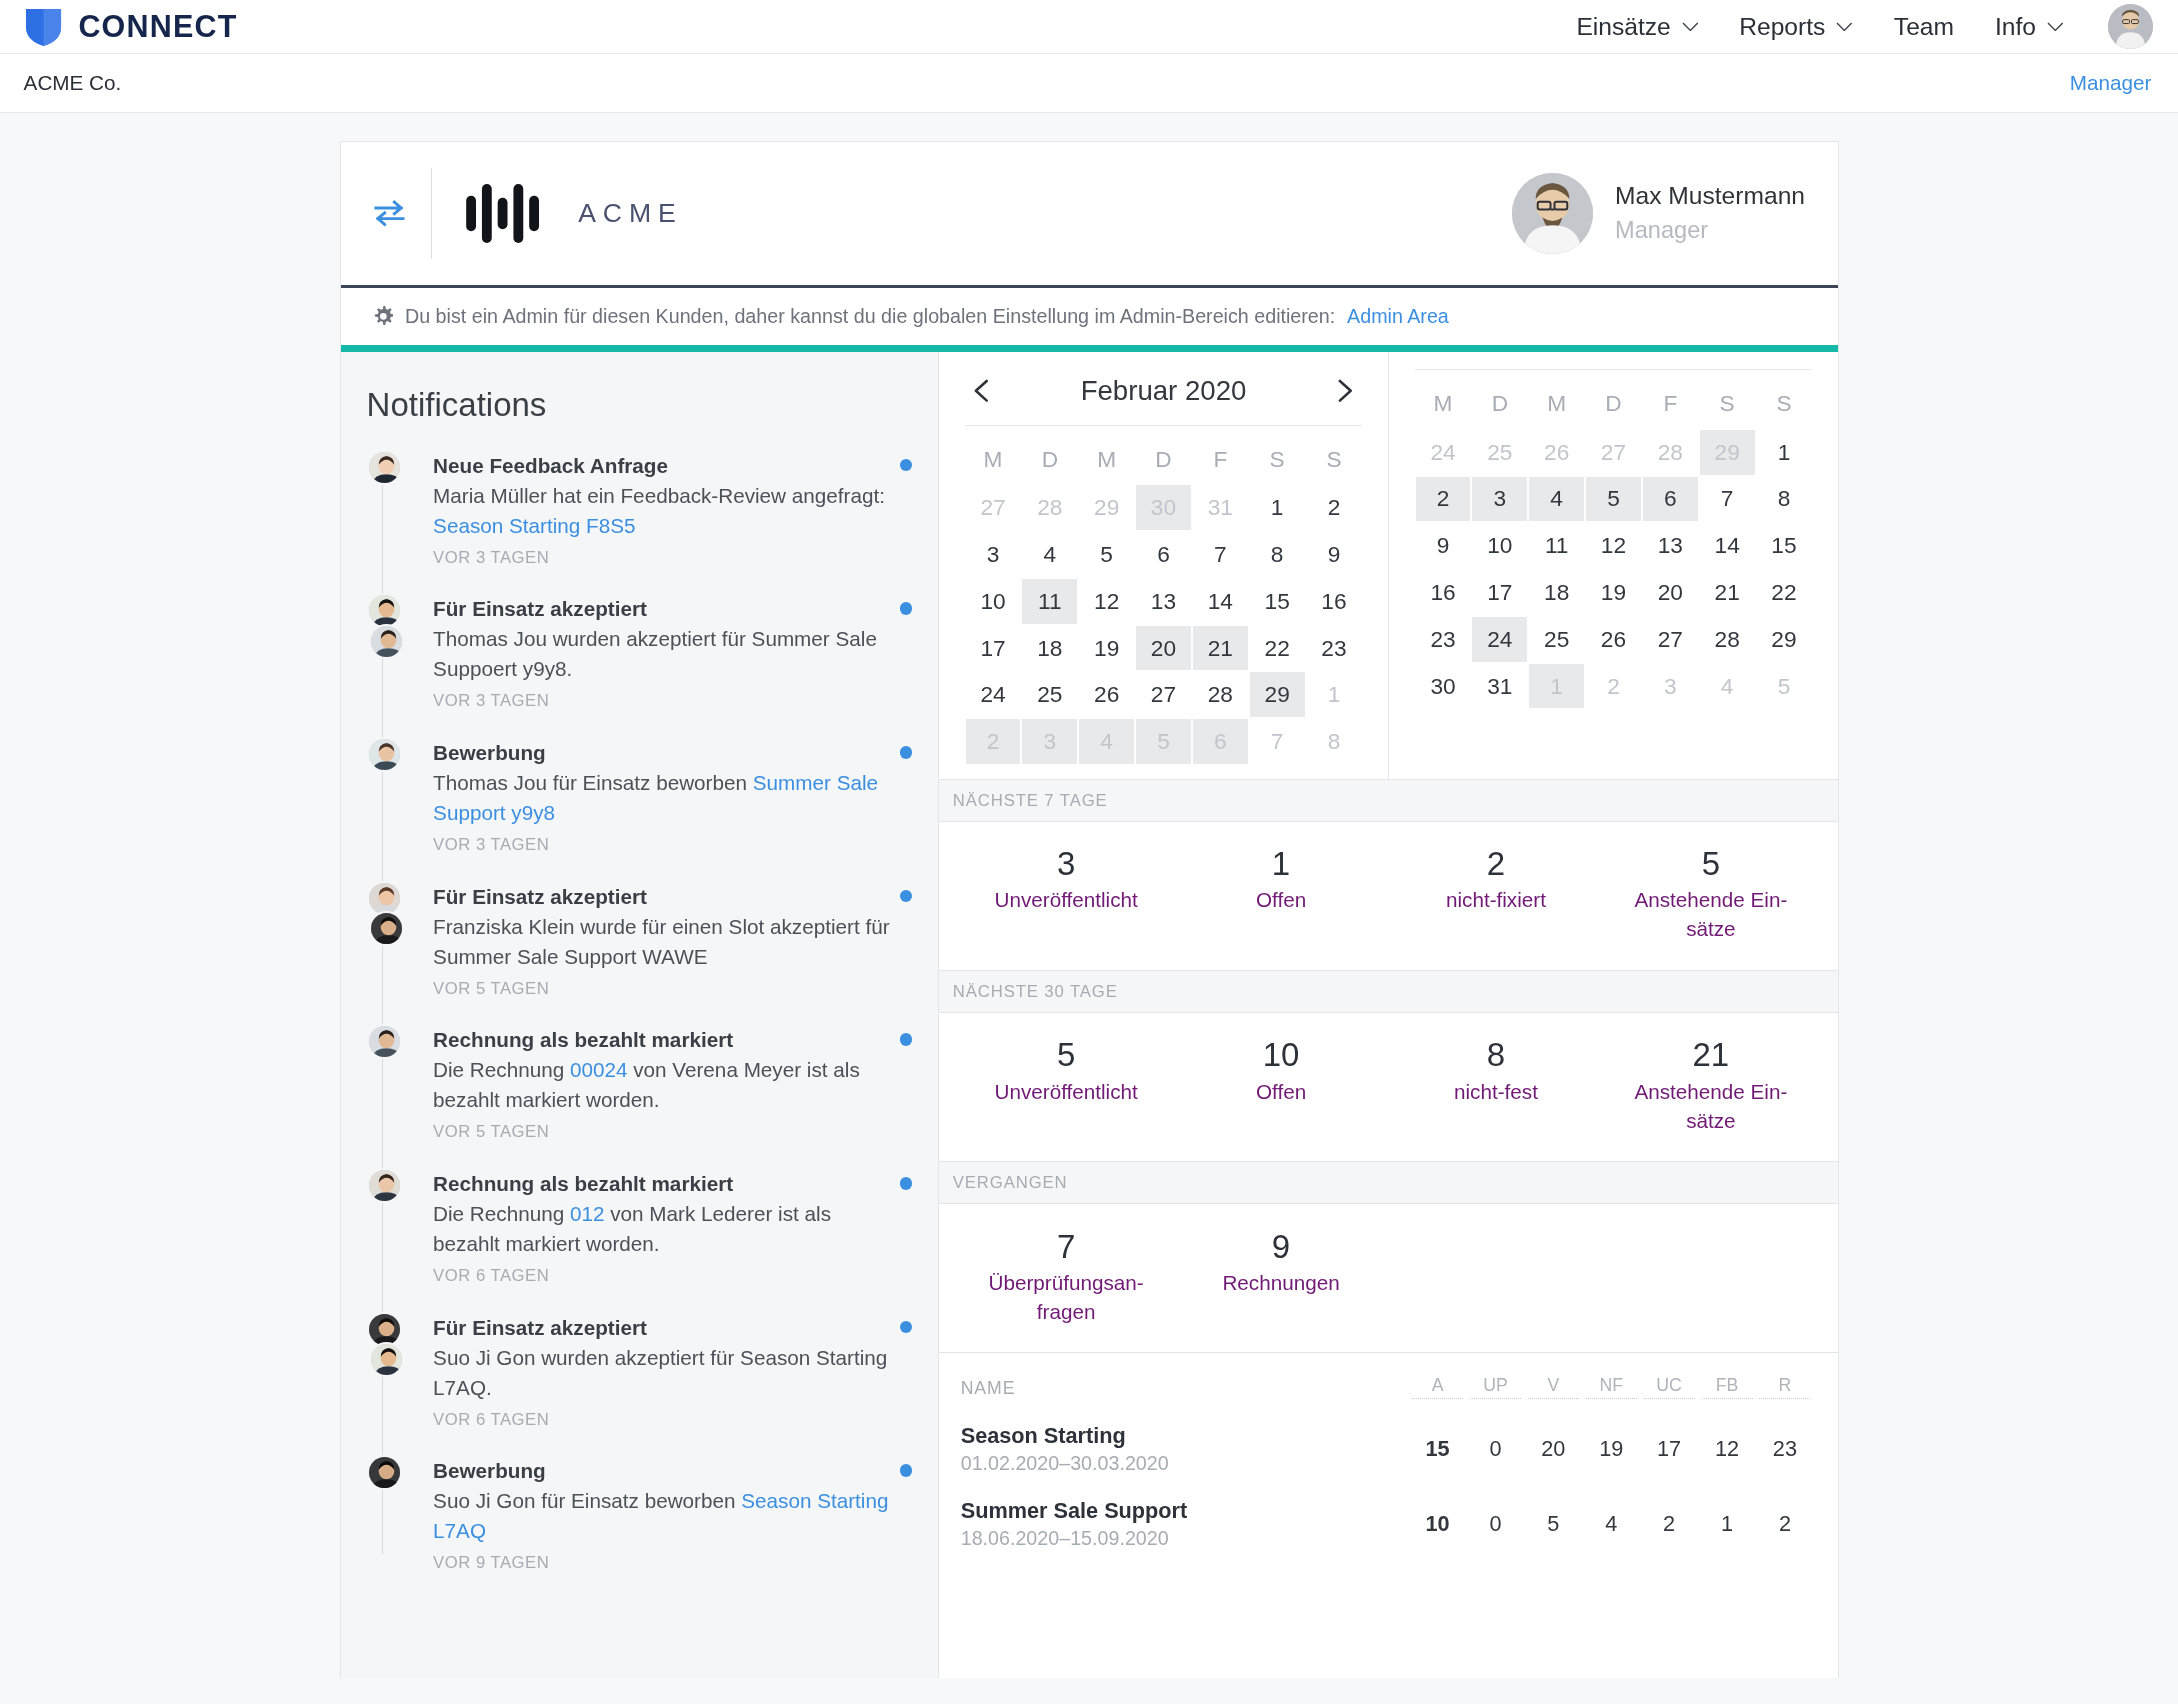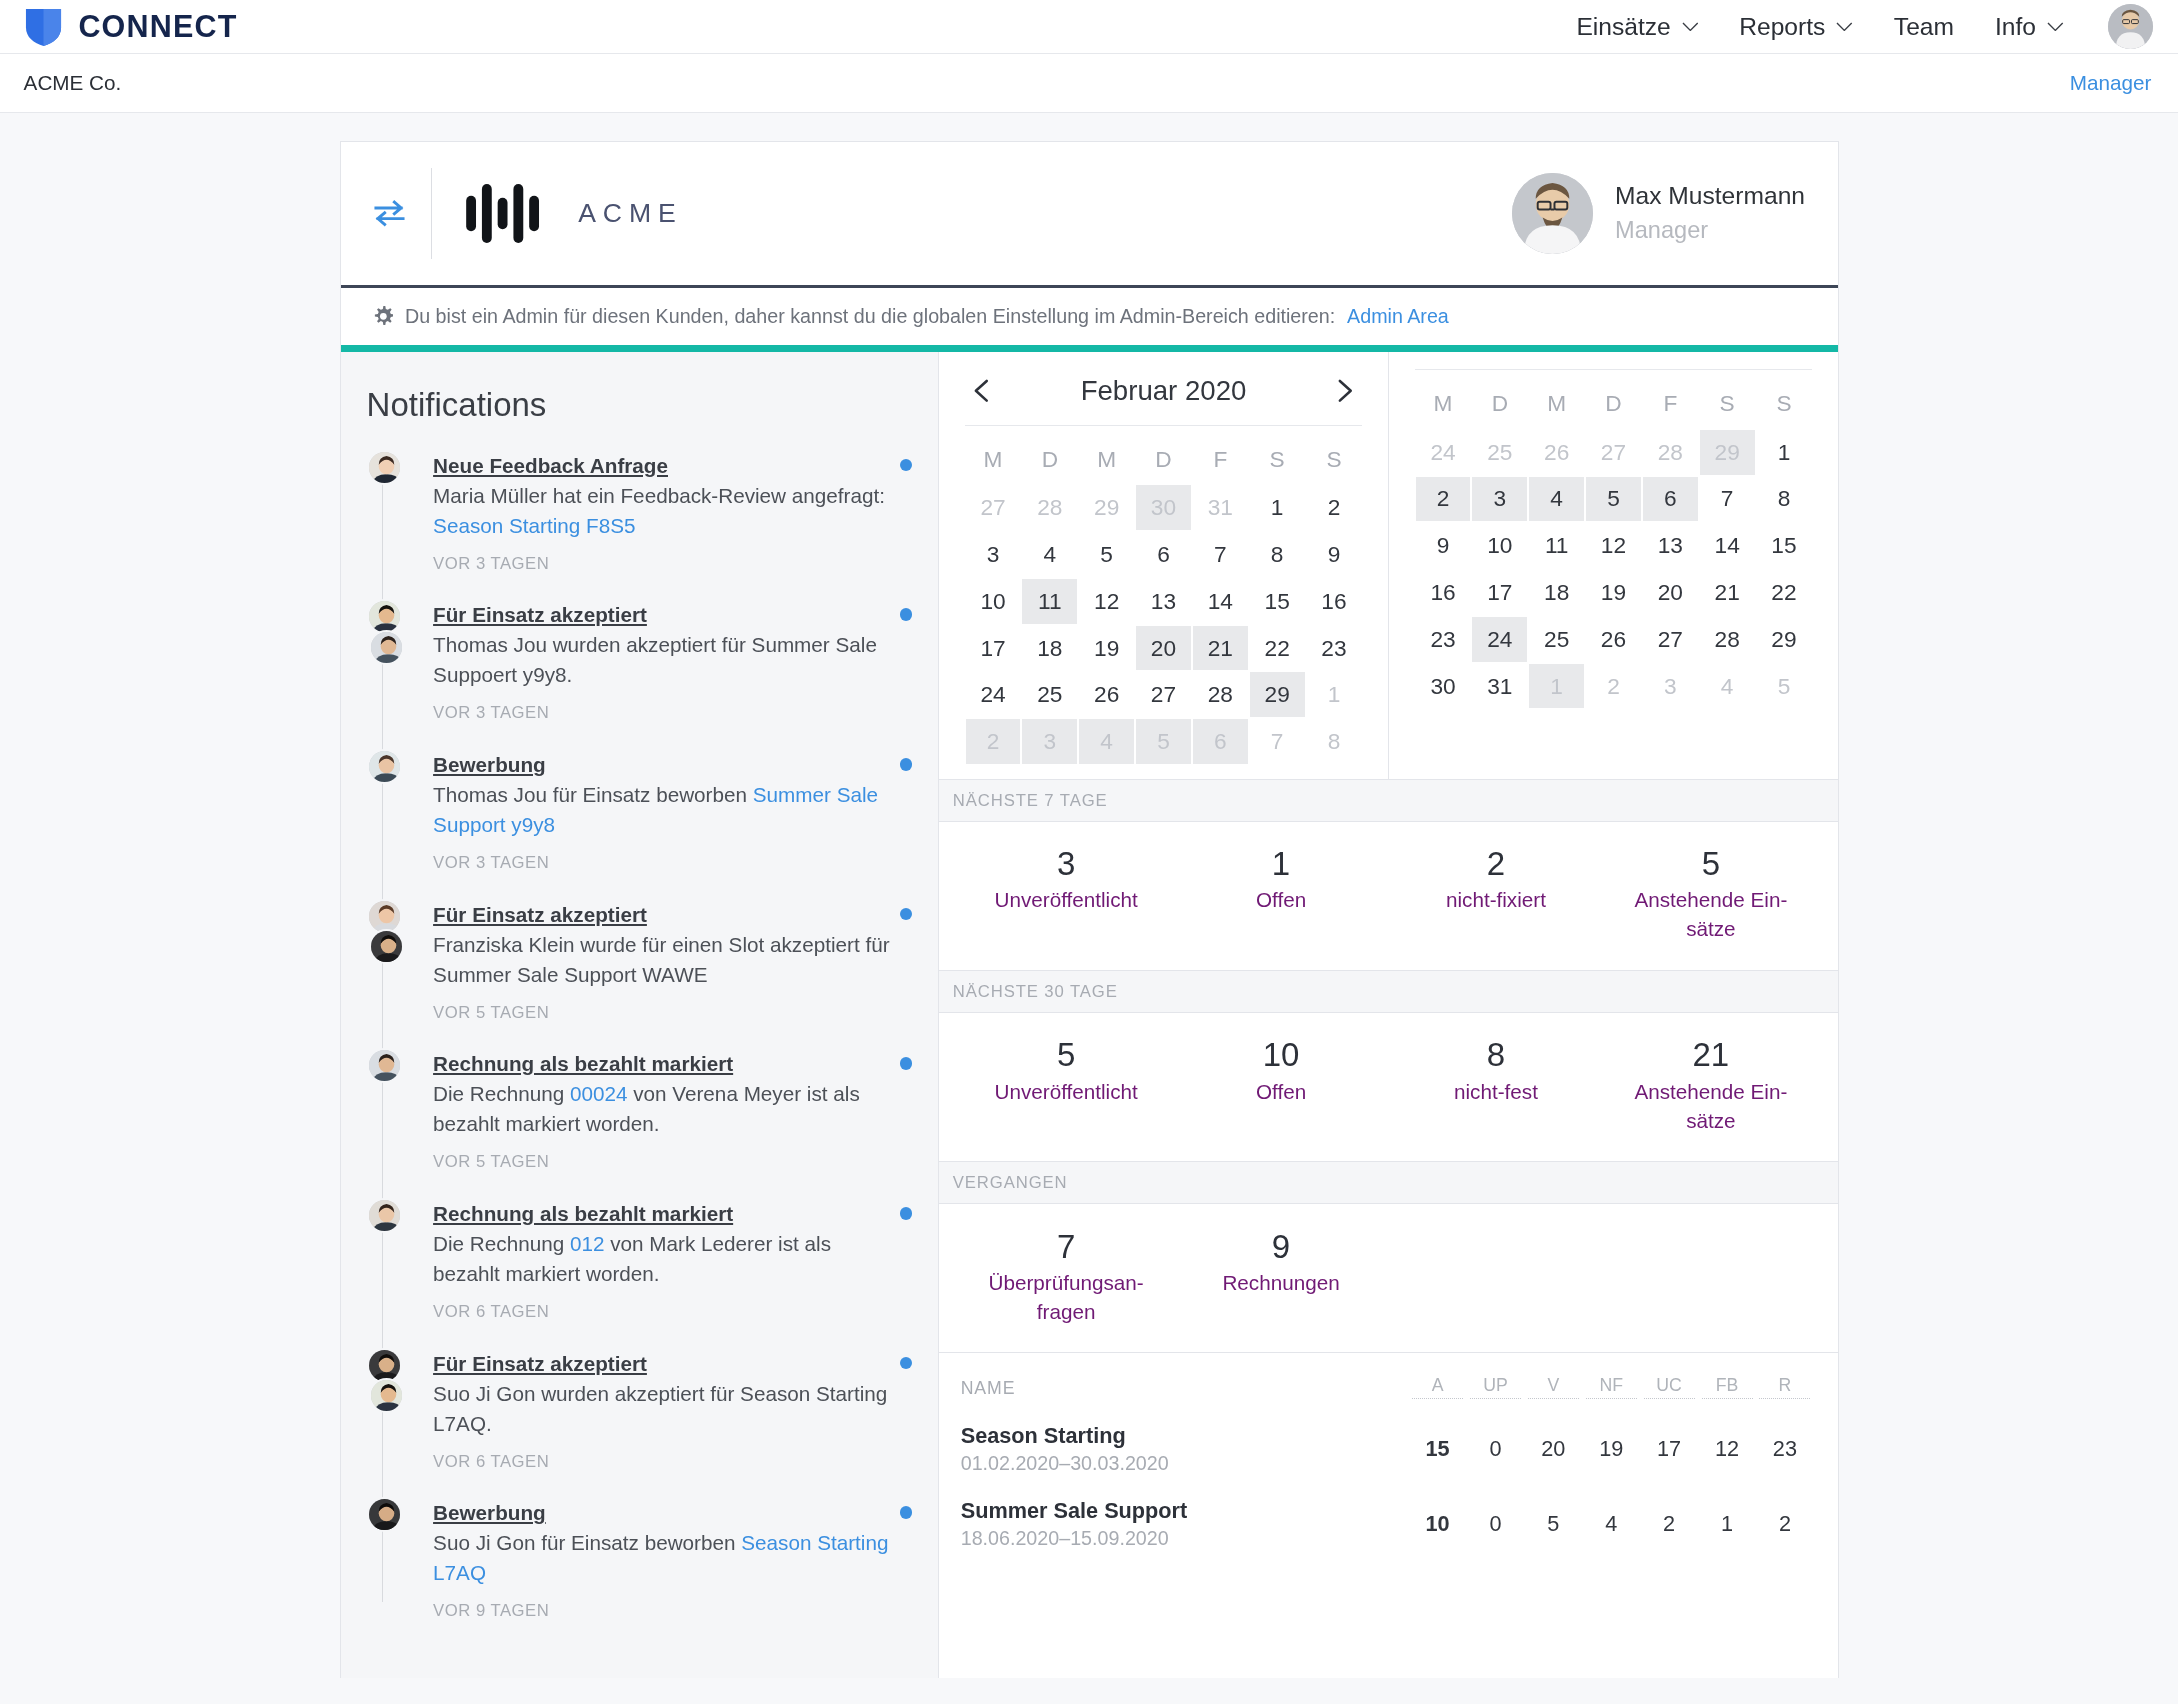--- a/index.html
+++ b/index.html
@@ -173,29 +173,28 @@
     width: 35px; height: 35px; border-radius: 50%;
     overflow: hidden; background: #c9ccd2;
     border: 2px solid #f5f6f8;
     position: absolute; left: 0; top: 0;
   }
   .av.second { top: 30.5px; left: 2px; }
   .notif-body { flex: 1; min-width: 0; margin-left: 13.8px; }
   .notif-head {
     font-size: 20.7px; font-weight: bold; color: #3a3e45;
     line-height: 1.5;
-    text-decoration: underline;
   }
   .notif-text {
     font-size: 20.7px; color: #4c5057; line-height: 1.45;
   }
   .notif-text a { color: #3b8fe0; text-decoration: none; cursor: pointer; }
   .notif-time {
     font-size: 16.7px; color: #a7abb2; letter-spacing: 0.5px;
-    margin-top: 13px;
+    margin-top: 7px;
   }
   .notif-dot {
     position: absolute;
     right: 0; top: 8.9px;
     width: 12.8px; height: 12.8px; border-radius: 50%;
     background: #3b8fe0;
   }
 
   
   .right-col { flex: 1; display: flex; flex-direction: column; }

